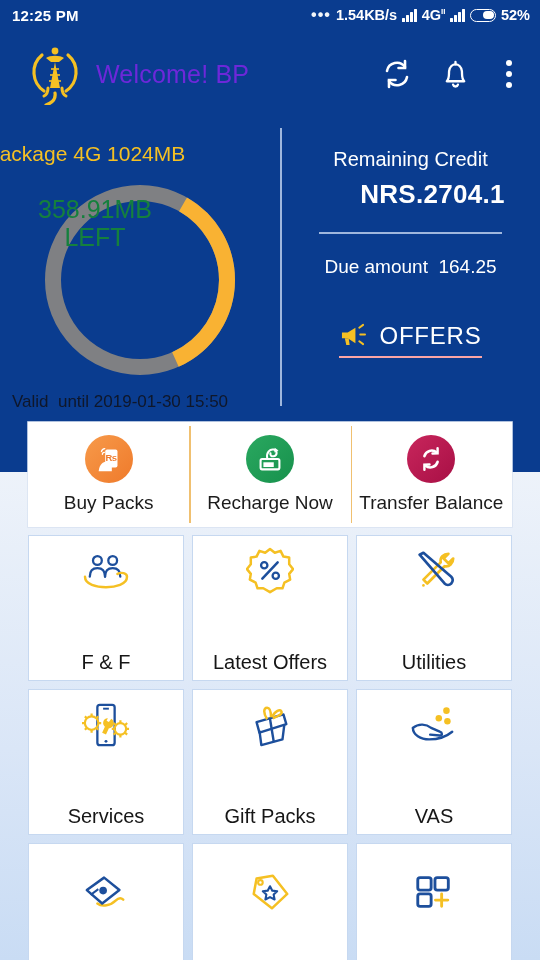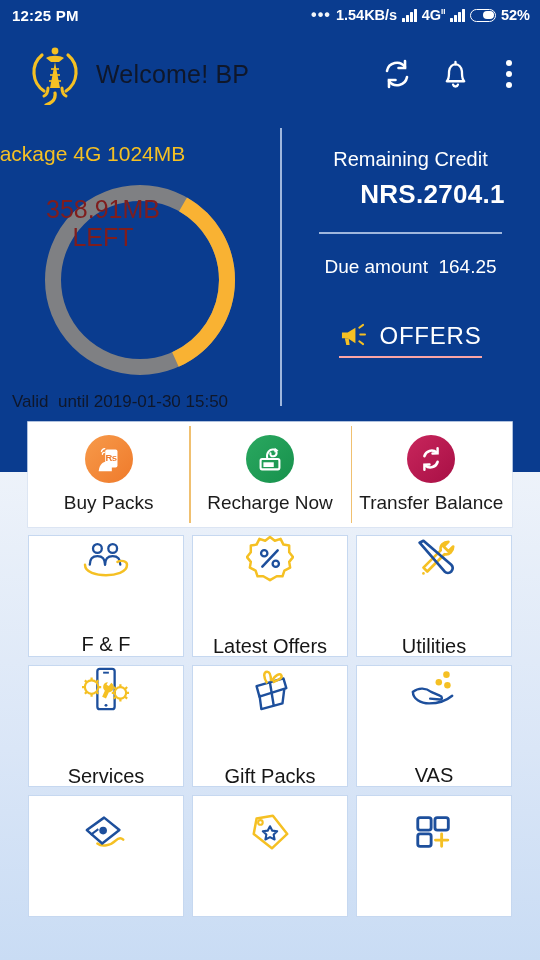--- a/index.html
+++ b/index.html
@@ -54,41 +54,41 @@
     width:11px; background:#fff; border-radius:5px;
   }
 
   
   .appbar{
     position:absolute; left:0; top:30px; width:540px; height:88px;
     display:flex; align-items:center; z-index:4;
   }
   .logo{ margin-left:26px; width:58px; height:62px; }
   .welcome{
-    color:#0f172a; font-size:25px; margin-left:12px; letter-spacing:.2px;
+    color:#6d28d9; font-size:25px; margin-left:12px; letter-spacing:.2px;
   }
   .appbar-actions{ margin-left:auto; margin-right:18px; display:flex; align-items:center; gap:24px; }
   .icon-btn{ width:34px; height:34px; display:flex; align-items:center; justify-content:center; }
   .kebab{ display:flex; flex-direction:column; gap:5px; align-items:center; padding:0 10px; }
   .kebab span{ width:6px; height:6px; border-radius:50%; background:#fff; display:block; }
 
   
   .hero-left{
     position:absolute; left:0; top:128px; width:280px; height:290px; z-index:3;
   }
   .pack-title{
     position:absolute; left:0; top:14px; width:280px;
     color:#f5c023; font-size:21px; white-space:nowrap;
     text-indent:-12px; overflow:hidden;
   }
   .donut-wrap{ position:absolute; left:45px; top:57px; width:190px; height:190px; }
   .donut-center{
     position:absolute; left:0; top:0; width:190px; height:190px;
     display:flex; flex-direction:column; align-items:center; justify-content:center;
-    color:#7f1d1d; line-height:1.12;margin-left:8px;
+    color:#15803d; line-height:1.12;
   }
   .donut-center .v{ font-size:25px; }
   .donut-center .l{ font-size:25px; }
   .valid{
     position:absolute; left:0; bottom:6px; width:240px; text-align:center;
     color:#0f172a; font-size:17px; white-space:pre;
   }
 
   
   .vdivider{
@@ -130,21 +130,21 @@
   }
   .circ{ width:48px; height:48px; border-radius:50%; display:flex; align-items:center; justify-content:center; }
   .circ.orange{ background:linear-gradient(135deg,#f79a4a 0%,#ef7a2b 100%); }
   .circ.green { background:linear-gradient(135deg,#2aa860 0%,#17914c 100%); }
   .circ.crimson{ background:linear-gradient(135deg,#c8265c 0%,#a80f45 100%); }
   .row1 .lbl{ margin-top:9px; font-size:19px; color:#1b1b1b; }
 
   
   .row{ display:flex; gap:8px; margin-top:8px; }
   .card{
-    flex:1; background:#fff; height:122px; border:1px solid #c6d8f0;
+    flex:1; background:#fff; height:146px; border:1px solid #c6d8f0;
     display:flex; flex-direction:column; align-items:center; justify-content:center;gap:36px;
   }
   .card .ico{ height:56px; display:flex; align-items:center; justify-content:center; }
   .card .lbl{ margin-top:16px; font-size:20px; color:#161616; }
   .card.noLabel .ico{ margin-top:4px; }
 </style>
 </head>
 <body>
 
 <div class="page-bg"></div>

